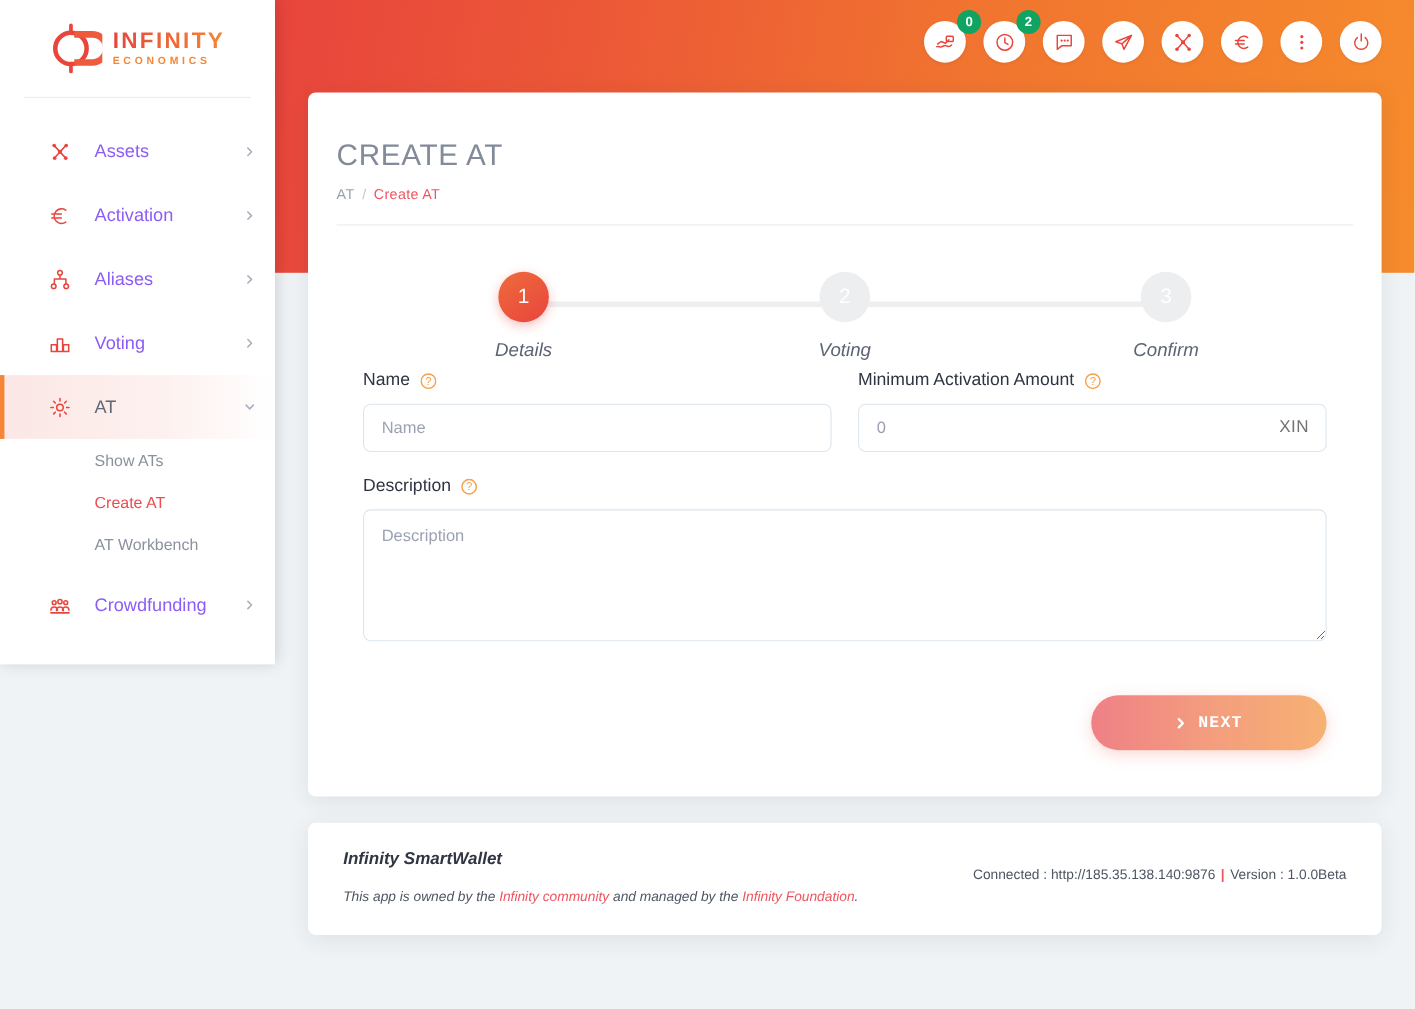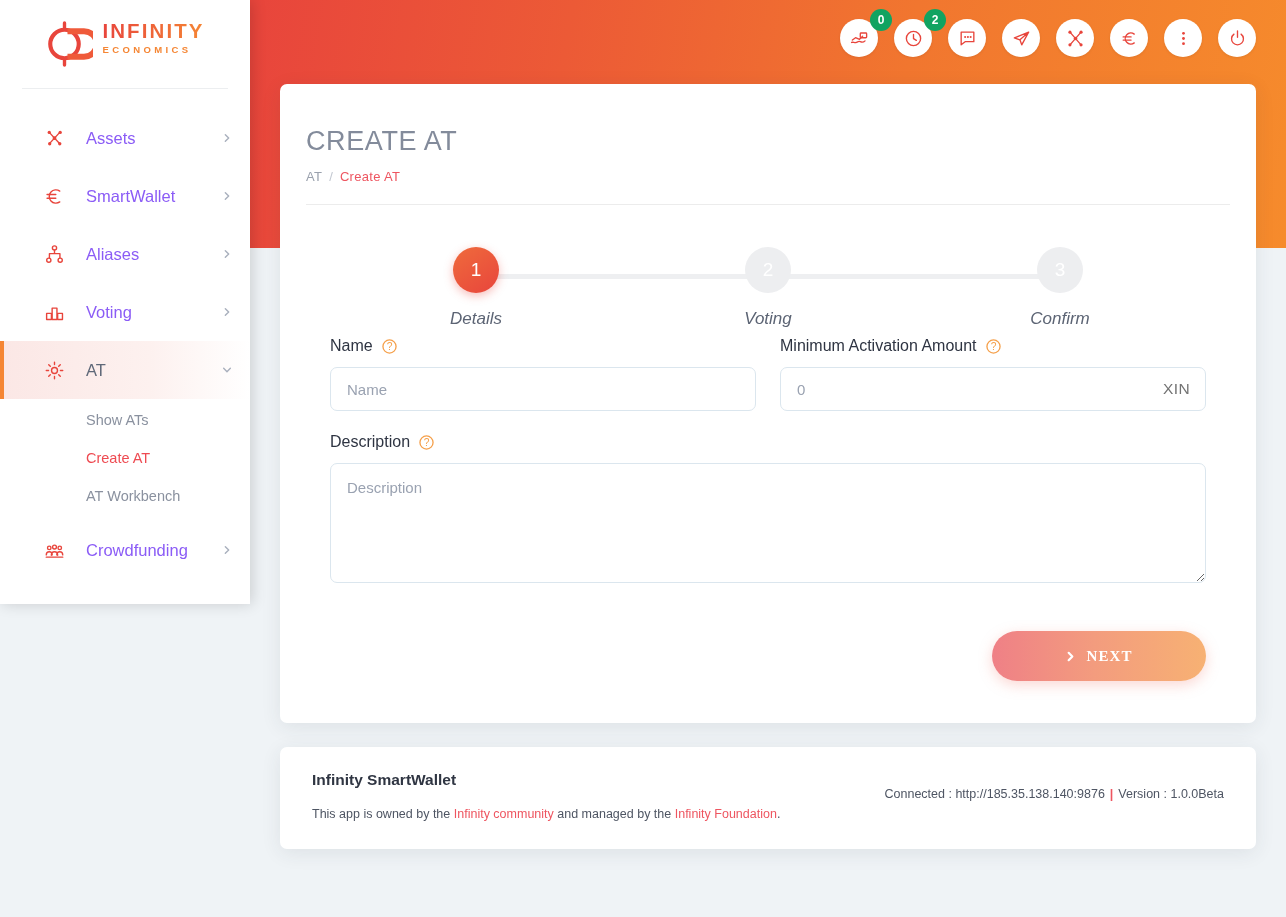--- a/index.html
+++ b/index.html
@@ -39,21 +39,21 @@
 
   
   .sidebar {
     position: absolute; left: 0; top: 0; width: 250px; height: 604px;
     background: #ffffff; z-index: 30;
     box-shadow: 2px 0 14px rgba(0,0,0,.16);
   }
   .logo-wrap {
     height: 88px; display: flex; align-items: center; justify-content: center;
   }
-  .logo { display: flex; align-items: flex-start; gap: 9px; }
+  .logo { display: flex; align-items: center; gap: 9px; }
   .logo-mark { width: 48px; height: 48px; }
   .logo-text { display: flex; flex-direction: column; justify-content: center; }
   .logo-title {
     font-size: 20.5px; font-weight: 700; letter-spacing: 2.1px;
     background: linear-gradient(90deg, #e8453c 0%, #f58634 100%);
     -webkit-background-clip: text; background-clip: text; color: transparent;
     line-height: 1.05;
   }
   .logo-sub {
     font-size: 9.5px; font-weight: 700; letter-spacing: 3.4px; color: #f58634;
@@ -167,30 +167,30 @@
     height: 120px; padding: 13px 16px; resize: vertical; line-height: 1.45;
   }
   input.text-input::placeholder, textarea.text-input::placeholder { color: #9aa2b1; }
 
   .actions { display: flex; justify-content: flex-end; padding: 22px 50px 42px; }
   .next-btn {
     min-width: 214px; height: 50px; border: none; border-radius: 26px;
     background: linear-gradient(90deg, #ef8086 0%, #f39c7e 48%, #f7b173 100%);
     color: #ffffff; font-size: 15px; font-weight: 700; letter-spacing: 1.1px;
     display: flex; align-items: center; justify-content: center; gap: 10px;
-    cursor: pointer; font-family: Liberation Serif, serif;
+    cursor: pointer; font-family: Liberation Mono, monospace;
     box-shadow: 0 4px 14px rgba(243,140,130,.35);
   }
   .next-btn .chevr { width: 11px; height: 11px; }
   .next-btn .chevr path { fill: none; stroke: #fff; stroke-width: 2.4;
     stroke-linecap: round; stroke-linejoin: round; }
 
   
   .footer-card { margin-top: 24px; padding: 24px 32px 28px; position: relative; }
-  .footer-left { max-width: 620px; }
+  .footer-left { max-width: 620px; font-style: italic; }
   .footer-title { font-size: 15.5px; color: #2f3542; font-weight: 700; }
   .footer-note { margin-top: 18px; font-size: 12.5px; color: #4e5563; }
   .footer-note a { color: #ee5560; text-decoration: none; cursor: pointer; }
   .footer-right {
     position: absolute; right: 32px; top: 24px; text-align: right;
     width: 420px;
   }
   .status-line { font-size: 14.5px; color: #3e4654; line-height: 1.32; }
   .pipe { color: #ee5560; font-weight: 700; padding: 0 5px; }
   .conn-line { margin-top: 16px; font-size: 12.5px; color: #4e5563; }
@@ -309,21 +309,21 @@
           </svg>
       </div>
 
       <div class="nav-item">
         <span class="nav-icon">
           <svg viewBox="0 0 24 24">
             <path class="stroke" d="M18 5.8a7.6 7.6 0 100 12.4"></path>
             <path class="stroke" d="M3.5 9.7h10M3.5 14h10"></path>
           </svg>
         </span>
-        <span class="nav-label">SmartWallet</span>
+        <span class="nav-label">Activation</span>
         <svg class="chev" viewBox="0 0 12 12">
             <path d="M4 2l4 4-4 4"></path>
           </svg>
       </div>
 
       <div class="nav-item">
         <span class="nav-icon">
           <svg viewBox="0 0 24 24">
             <circle class="stroke" cx="12" cy="4.5" r="2.4"></circle>
             <circle class="stroke" cx="5.5" cy="18.5" r="2.4"></circle>

